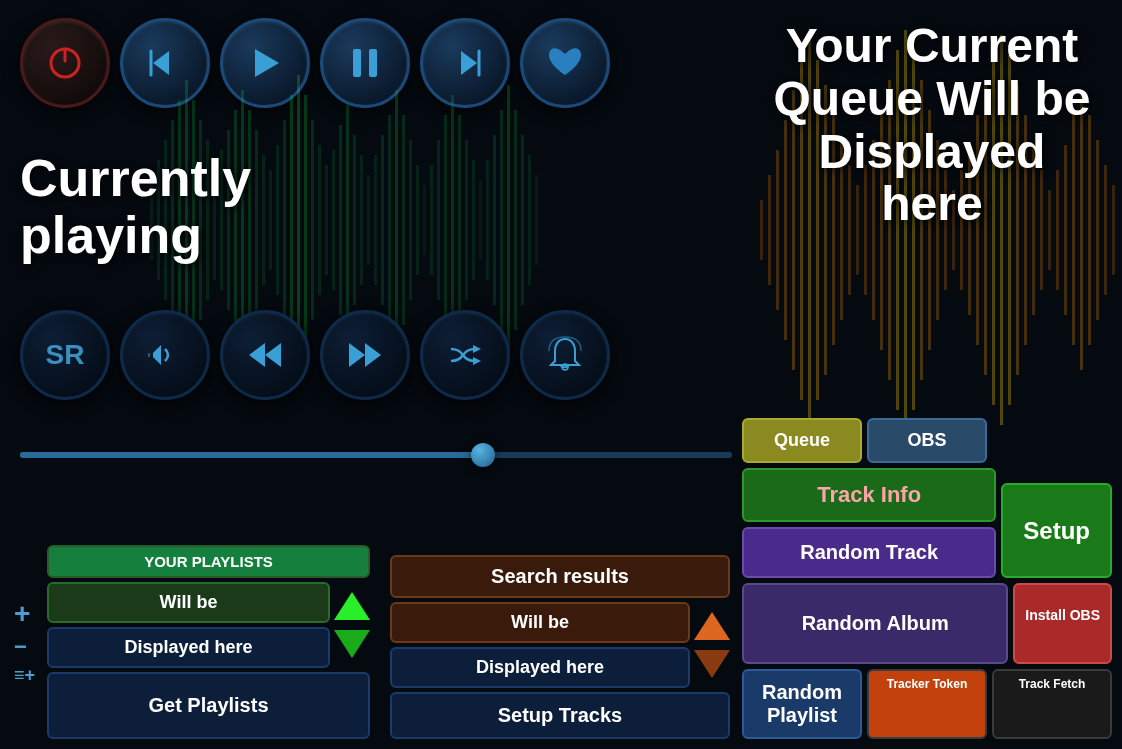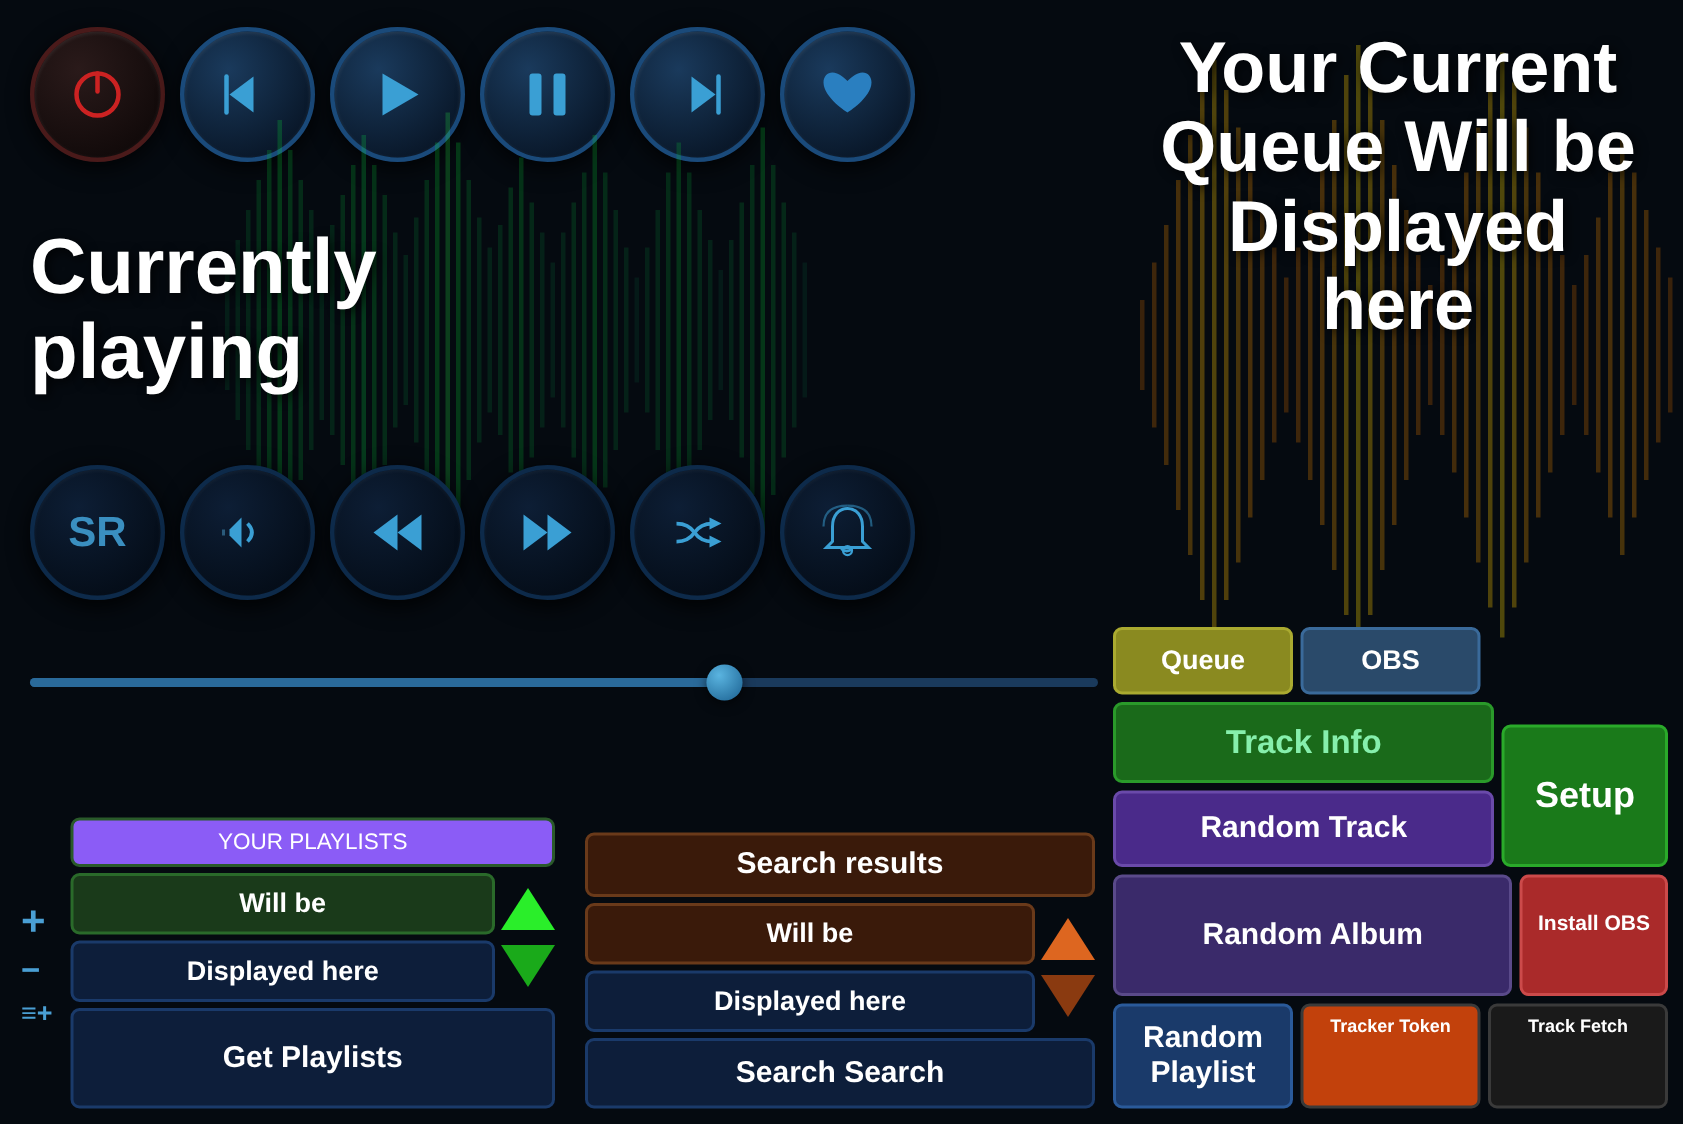--- a/index.html
+++ b/index.html
@@ -185,27 +185,27 @@
     }
 
     .playlist-main {
       flex: 1;
       display: flex;
       flex-direction: column;
       gap: 4px;
     }
 
     .playlist-header {
-      background: #8b5cf6;
+      background: #15803d;
       border: 2px solid #2a5a2a;
       border-radius: 6px;
       padding: 6px 26px;
       color: white;
       font-size: 15px;
-      font-weight: 400;
+      font-weight: 700;
       text-align: center;
       text-transform: uppercase;
     }
 
     .playlist-display {
       background: #1a3a1a;
       border: 2px solid #2a6a2a;
       border-radius: 6px;
       padding: 8px 10px;
       color: white;
@@ -344,21 +344,21 @@
       font-weight: 900;
       text-align: center;
       cursor: pointer;
     }
 
     .btn-track-info {
       background: #1a6a1a;
       border: 2px solid #2a9a2a;
       border-radius: 6px;
       padding: 12px 16px;
-      color: #86efac;
+      color: #fca5a5;
       font-size: 22px;
       font-weight: 900;
       text-align: center;
       cursor: pointer;
       grid-column: 1;
     }
 
     .btn-setup {
       background: #1a6a1a;
       border: 2px solid #2a9a2a;
@@ -755,21 +755,21 @@
         <div style="display:flex; gap:4px; align-items:center;">
           <div style="flex:1; display:flex; flex-direction:column; gap:4px;">
             <div class="search-display">Will be</div>
             <div class="search-display2">Displayed here</div>
           </div>
           <div style="display:flex; flex-direction:column; gap:10px; align-items:center;">
             <div class="orange-triangle-up"></div>
             <div class="orange-triangle-down"></div>
           </div>
         </div>
-        <div class="search-tracks-btn">Search Search</div>
+        <div class="search-tracks-btn">Setup Tracks</div>
       </div>
     </div>
   </div>
 
   <div class="bottom-right">
 
     <div class="right-row1">
       <div class="btn-queue">Queue</div>
       <div class="btn-obs">OBS</div>
     </div>

